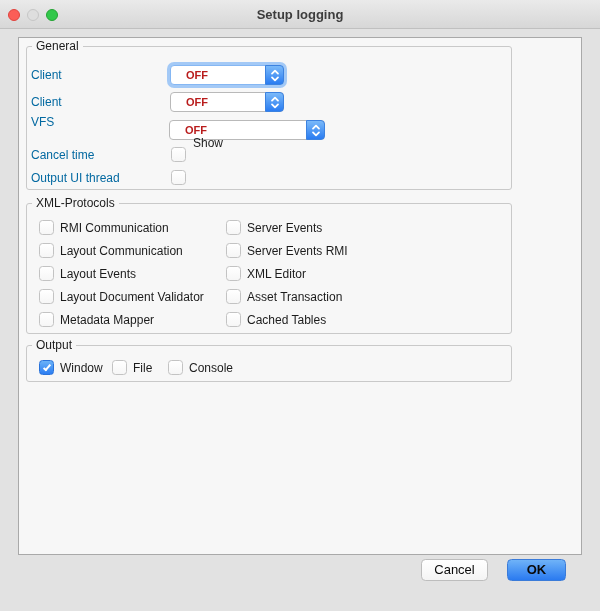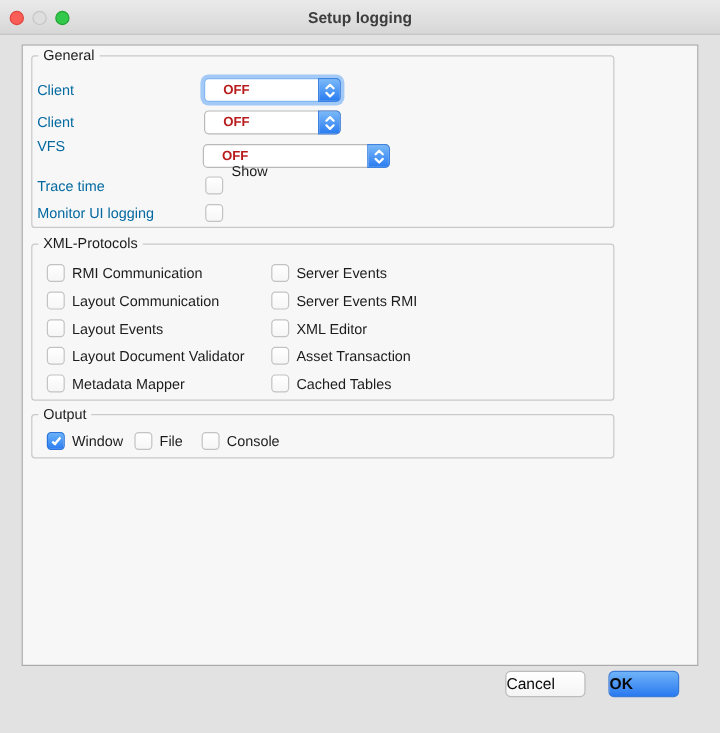--- a/index.html
+++ b/index.html
@@ -78,21 +78,21 @@
   .checkbox .check {
     position:absolute; left:4.5px; top:1.5px; width:4px; height:8px;
     border-right:2px solid #fff; border-bottom:2px solid #fff;
     transform:rotate(40deg);
   }
   .cb-label { position:absolute; font-size:12px; color:#1c1c1c; }
   
   .btn {
     position:absolute; top:559px; height:22px;
     border-radius:4.5px; font-size:13px; color:#0a0a0a;
-    font-family:inherit; text-align:left; line-height:20px;
+    font-family:inherit; text-align:center; line-height:20px;
   }
   .btn-cancel {
     left:421px; width:67px;
     background:linear-gradient(#ffffff,#f4f4f4);
     border:1px solid #bdbdbd;
   }
   .btn-ok {
     left:507px; width:59px;
     background:linear-gradient(#6fb3f8,#2a7af0);
     border:1px solid #3a7bd9;
@@ -142,25 +142,25 @@
     <div class="popup" style="left:142px;top:73px;width:156px">
       <span class="popup-value">OFF</span>
       <span class="popup-cap">
         <svg width="10" height="13" viewBox="0 0 10 13">
             <path d="M2 4.6 L5 1.6 L8 4.6" stroke="#fff" stroke-width="1.8" fill="none" stroke-linecap="round" stroke-linejoin="round"></path>
             <path d="M2 8.4 L5 11.4 L8 8.4" stroke="#fff" stroke-width="1.8" fill="none" stroke-linecap="round" stroke-linejoin="round"></path>
           </svg>
       </span>
     </div>
 
-    <span class="rowlabel" style="left:4px;top:101px">Trace time</span>
+    <span class="rowlabel" style="left:4px;top:101px">Cancel time</span>
     <span class="checkbox" style="left:144px;top:100px"></span>
     <span class="cb-label" style="left:166px;top:89px">Show</span>
 
-    <span class="rowlabel" style="left:4px;top:124px">Monitor UI logging</span>
+    <span class="rowlabel" style="left:4px;top:124px">Output UI thread</span>
     <span class="checkbox" style="left:144px;top:123px"></span>
   </div>
 
   <div class="groupbox gb-xml">
     <span class="legend">XML-Protocols</span>
 
     <span class="checkbox" style="left:12px;top:16px"></span>
     <span class="cb-label" style="left:33px;top:17px">RMI Communication</span>
     <span class="checkbox" style="left:199px;top:16px"></span>
     <span class="cb-label" style="left:220px;top:17px">Server Events</span>

